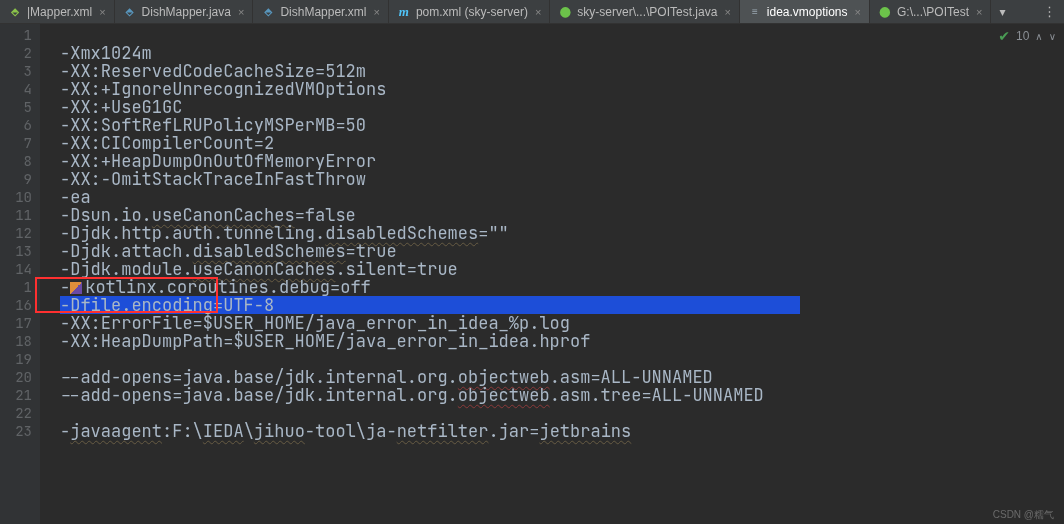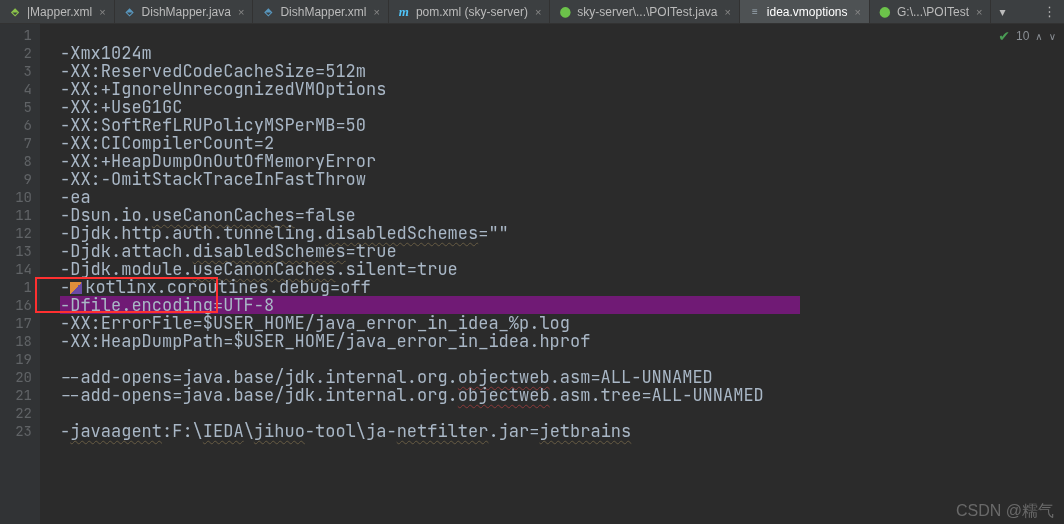--- a/index.html
+++ b/index.html
@@ -70,21 +70,21 @@
 }
 .gutter div { height:18px; }
 .code {
   flex:1;
   padding:2px 0 0 20px;
   position:relative;
   font-size:17px;
 }
 .code div { height:18px; white-space:pre; }
 .highlight-line {
-  background:#701a75;
+  background:#1d4ed8;
   display:inline-block;
   min-width:740px;
 }
 .box-annot {
   position:absolute;
   border:2px solid #ff3030;
   pointer-events:none;
 }
 .wavy {
   text-decoration: underline wavy #665b43 1px;
@@ -106,21 +106,21 @@
   font-size:12px;
   color:#8a8f95;
 }
 .check-icon { color:#499c54; font-size:14px; }
 .arrow { color:#8a8f95; font-size:10px; }
 .watermark {
   position:absolute;
   bottom:2px;
   right:10px;
   font-family:"Segoe UI",sans-serif;
-  font-size:16px;
+  font-size:10px;
   color:rgba(220,220,220,0.35);
   text-align:center;
 }
 .ico-kt {
   width:12px; height:12px;
   background: linear-gradient(135deg,#e08f3a 0%,#e08f3a 50%,#6a4aa5 50%,#6a4aa5 100%);
   display:inline-block;
   vertical-align:middle;
   margin-right:3px;
 }

